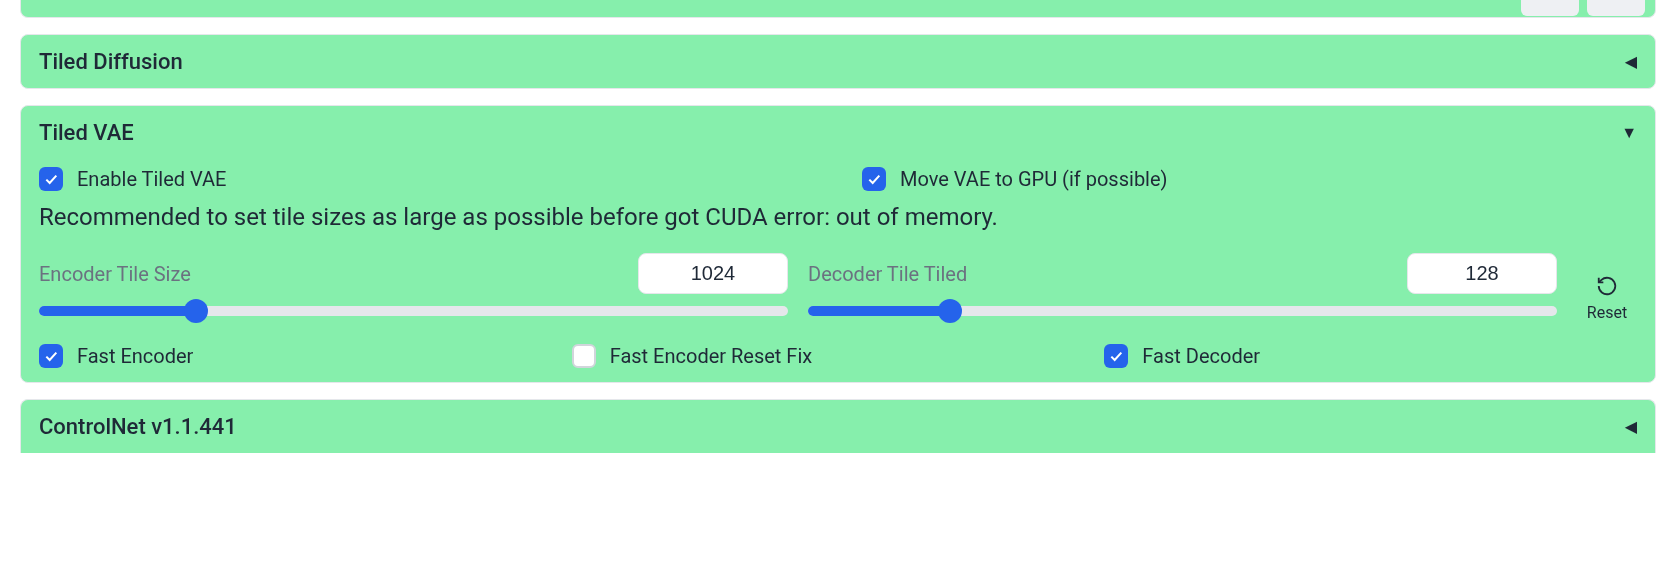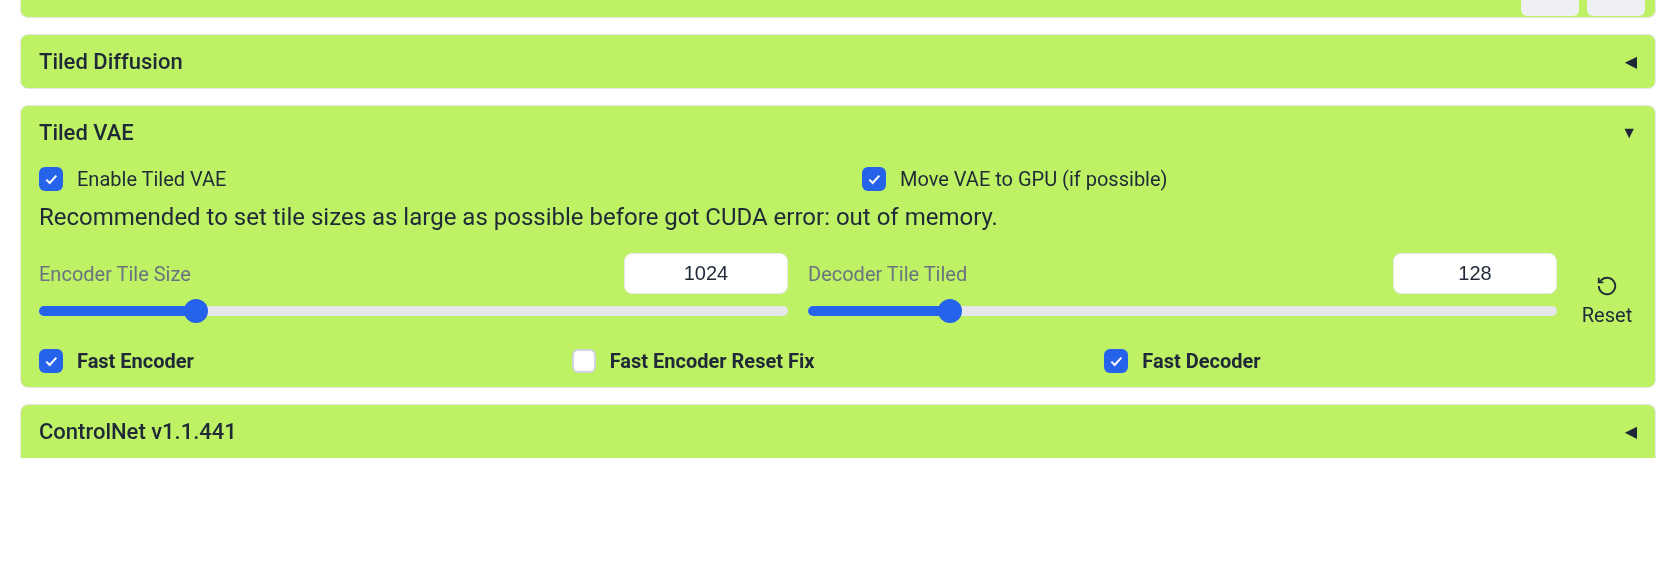--- a/index.html
+++ b/index.html
@@ -8,21 +8,21 @@
     background: #ffffff;
     padding: 0 20px;
     color: #1f2937;
     font-size: 16px;
   }
   .panel-stub {
     border: 1px solid #e5e7eb;
     border-radius: 8px;
     margin-bottom: 16px;
     padding: 14px 18px;
-    background: #bef264;
+    background: #86efac;
   }
   .panel-stub-top {
     border-top: none;
     border-top-left-radius: 0;
     border-top-right-radius: 0;
     height: 18px;
     padding: 0 18px 8px;
     position: relative;
   }
   .panel-stub-bottom {
@@ -49,21 +49,21 @@
   .checkbox-row {
     display: flex;
     gap: 48px;
     margin-bottom: 12px;
     justify-content: center;
   }
   .checkbox-3col {
     display: flex;
     margin-top: 22px;
   }
-  .checkbox-3col .checkbox-item { flex: 1; font-weight: bold; }
+  .checkbox-3col .checkbox-item { flex: 1; }
   .checkbox-item {
     display: flex;
     align-items: center;
     gap: 14px;
     flex: 1;
     cursor: pointer;
   }
   .cb {
     width: 24px; height: 24px;
     border-radius: 6px;
@@ -75,21 +75,21 @@
   .cb.checked { background: #2563eb; }
   .cb.unchecked { border: 2px solid #d1d5db; background:#fff; }
   .cb.checked svg { width: 16px; height: 16px; stroke: #fff; stroke-width: 3; fill: none; }
   .checkbox-label { font-size: 20px; color:#1f2937; }
   .help-text { font-size: 24px; color:#1f2937; margin-bottom: 22px; }
   .sliders-row { display:flex; gap: 20px; align-items: flex-start; }
   .slider-group { flex:1; }
   .slider-head { display:flex; justify-content: space-between; align-items: center; margin-bottom: 12px; }
   .slider-label { font-size: 20px; color:#6b7280; }
   .num-input {
-    width: 164px;
+    width: 150px;
     padding: 8px 10px;
     border: 1px solid #e5e7eb;
     border-radius: 8px;
     text-align: center;
     font-size: 20px;
     color:#1f2937;
     background:#fff;
   }
   .slider-track {
     position: relative;
@@ -107,21 +107,21 @@
     width:24px; height:24px; border-radius:50%;
     background:#2563eb;
   }
   .reset-col {
     display:flex; flex-direction:column; align-items:center; justify-content:center;
     padding-top: 22px;
     cursor:pointer;
     min-width: 60px;
   }
   .reset-icon svg { width:22px; height:22px; stroke:#1f2937; fill:none; stroke-width:2; }
-  .reset-label { font-size:20px; color:#1f2937; margin-top:2px; }
+  .reset-label { font-size:16px; color:#1f2937; margin-top:2px; }
   .top-pills {
     position:absolute; right:10px; top:-12px; display:flex; gap:8px;
   }
   .pill {
     width:58px; height:28px; background:#eef0f3; border-radius:6px;
   }
 </style>
 </head>
 <body>
 

